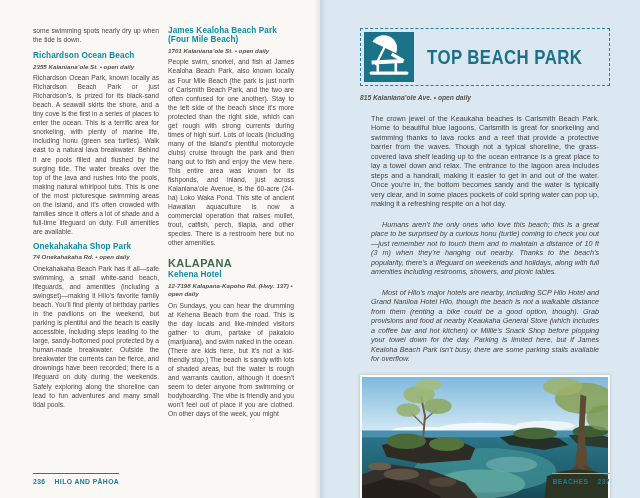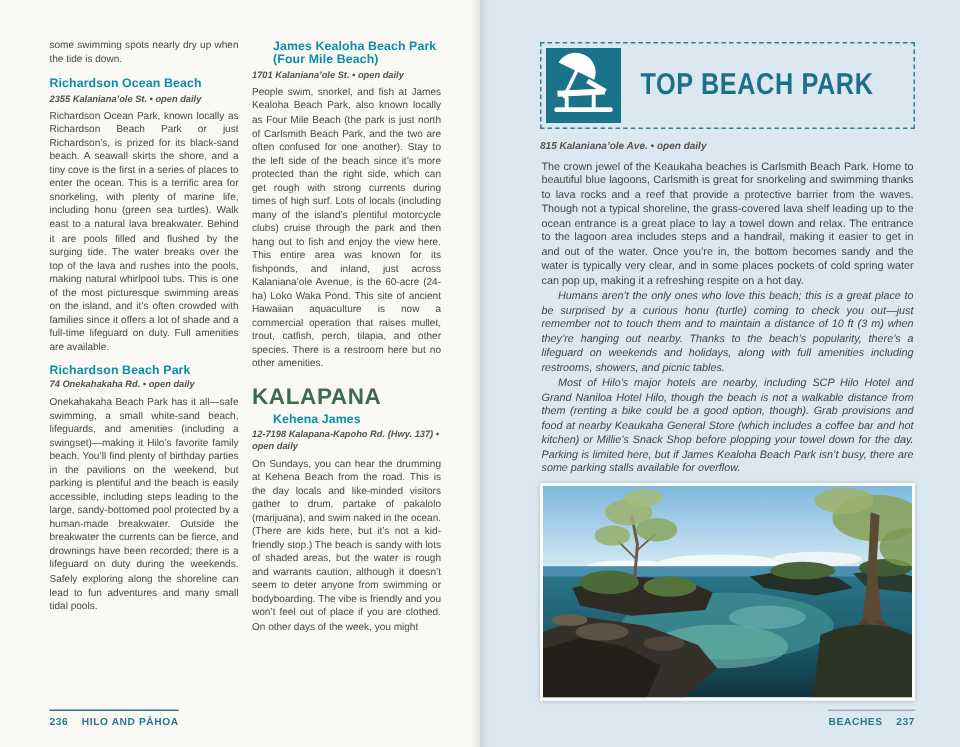--- a/index.html
+++ b/index.html
@@ -24,27 +24,27 @@
   .col { width:126px; flex:none; }
   .body {
     font-size:6.7px; line-height:1.35; text-align:justify;
     color:#4a4946; margin:0 0 5px;
   }
   .cont { margin-bottom:7px; }
   h3.bhead {
     font-size:8.2px; font-weight:bold; color:#0d8ca9;
     margin:6px 0 2px; line-height:1.15; letter-spacing:0.1px;
   }
-  h3.first { margin-top:0;margin-left:14px; }
+  h3.first { margin-top:0; }
   .addr {
     font-size:6.2px; font-style:italic; font-weight:bold;
     color:#54524d; line-height:1.3; margin:0 0 2.5px;
   }
   h2.region {
-    font-size:15px; font-weight:bold; color:#3f6a51;
+    font-size:11px; font-weight:bold; color:#3f6a51;
     letter-spacing:0.4px; margin:10px 0 1px; line-height:1.1;
   }
   .footer { font-size:6.8px; font-weight:bold; letter-spacing:0.4px; color:#27788e; }
   .footer-left {
     position:absolute; left:33px; bottom:13px;
     border-top:1px solid #27788e; padding-top:4px;
   }
   .footer-left .plabel { margin-left:9px; }
   .footer-right {
     position:absolute; right:30px; bottom:13px;
@@ -70,21 +70,21 @@
     transform:scale(1.02,1.22); transform-origin:left center;
   }
   .bsub {
     display:inline-block; font-size:12.5px; font-weight:bold; color:#7e8e3e;
     letter-spacing:0.4px; white-space:nowrap; margin-top:4px;
     transform:scale(1.0,1.2); transform-origin:left center;
   }
   .addr-r { font-size:6.7px; margin:8px 0 3px; }
   .rbody {
     font-size:7.2px; line-height:1.32; text-align:justify;
-    color:#434342; margin:1px;
+    color:#434342; margin:11px;
   }
   .indent { text-indent:11px;font-style:italic; }
   .photo {
     width:250px; height:145px; margin-top:5px;
     border:2.5px solid #fcfcfa; box-sizing:border-box;
     box-shadow:0 0 3px rgba(40,60,70,0.25);
     overflow:hidden;
   }
   .photo svg { display:block; width:100%; height:100%; }
 </style>
@@ -96,33 +96,33 @@
   <div class="page page-left">
     <div class="columns">
 
       <div class="col">
         <p class="body cont">some swimming spots nearly dry up when the tide is down.</p>
 
         <h3 class="bhead">Richardson Ocean Beach</h3>
         <p class="addr">2355 Kalaniana’ole St. • open daily</p>
         <p class="body">Richardson Ocean Park, known locally as Richardson Beach Park or just Richardson’s, is prized for its black-sand beach. A seawall skirts the shore, and a tiny cove is the first in a series of places to enter the ocean. This is a terrific area for snorkeling, with plenty of marine life, including honu (green sea turtles). Walk east to a natural lava breakwater. Behind it are pools filled and flushed by the surging tide. The water breaks over the top of the lava and rushes into the pools, making natural whirlpool tubs. This is one of the most picturesque swimming areas on the island, and it’s often crowded with families since it offers a lot of shade and a full-time lifeguard on duty. Full amenities are available.</p>
 
-        <h3 class="bhead">Richardson Beach Park</h3>
+        <h3 class="bhead">Onekahakaha Shop Park</h3>
         <p class="addr">74 Onekahakaha Rd. • open daily</p>
         <p class="body">Onekahakaha Beach Park has it all—safe swimming, a small white-sand beach, lifeguards, and amenities (including a swingset)—making it Hilo’s favorite family beach. You’ll find plenty of birthday parties in the pavilions on the weekend, but parking is plentiful and the beach is easily accessible, including steps leading to the large, sandy-bottomed pool protected by a human-made breakwater. Outside the breakwater the currents can be fierce, and drownings have been recorded; there is a lifeguard on duty during the weekends. Safely exploring along the shoreline can lead to fun adventures and many small tidal pools.</p>
       </div>
 
       <div class="col">
         <h3 class="bhead first">James Kealoha Beach Park (Four Mile Beach)</h3>
         <p class="addr">1701 Kalaniana’ole St. • open daily</p>
         <p class="body">People swim, snorkel, and fish at James Kealoha Beach Park, also known locally as Four Mile Beach (the park is just north of Carlsmith Beach Park, and the two are often confused for one another). Stay to the left side of the beach since it’s more protected than the right side, which can get rough with strong currents during times of high surf. Lots of locals (including many of the island’s plentiful motorcycle clubs) cruise through the park and then hang out to fish and enjoy the view here. This entire area was known for its fishponds, and inland, just across Kalaniana’ole Avenue, is the 60-acre (24-ha) Loko Waka Pond. This site of ancient Hawaiian aquaculture is now a commercial operation that raises mullet, trout, catfish, perch, tilapia, and other species. There is a restroom here but no other amenities.</p>
 
         <h2 class="region">KALAPANA</h2>
 
-        <h3 class="bhead first">Kehena James</h3>
+        <h3 class="bhead first">Kehena Hotel</h3>
         <p class="addr">12-7198 Kalapana-Kapoho Rd. (Hwy. 137) • open daily</p>
         <p class="body">On Sundays, you can hear the drumming at Kehena Beach from the road. This is the day locals and like-minded visitors gather to drum, partake of pakalolo (marijuana), and swim naked in the ocean. (There are kids here, but it’s not a kid-friendly stop.) The beach is sandy with lots of shaded areas, but the water is rough and warrants caution, although it doesn’t seem to deter anyone from swimming or bodyboarding. The vibe is friendly and you won’t feel out of place if you are clothed. On other days of the week, you might</p>
       </div>
     </div>
 
     <div class="footer footer-left">
       <span class="pnum">236</span><span class="plabel">HILO AND PĀHOA</span>
     </div>
   </div>
 

